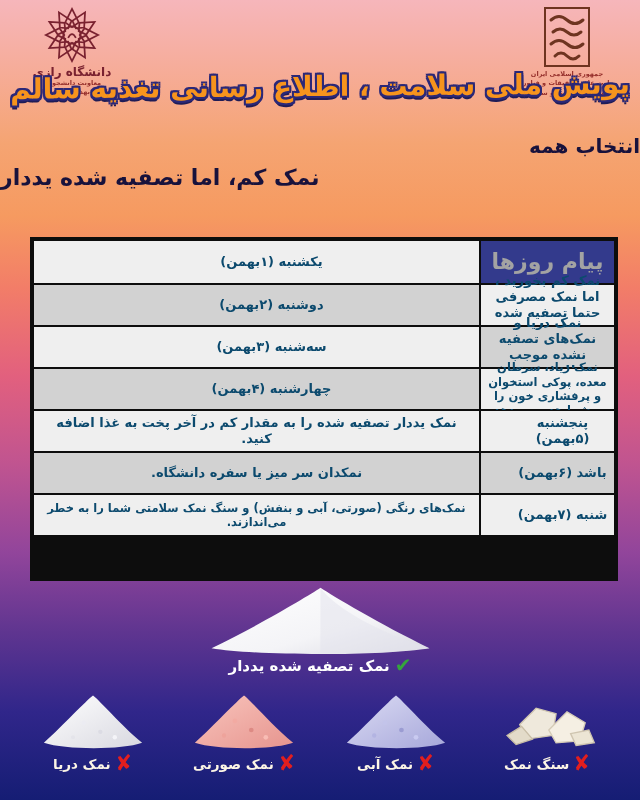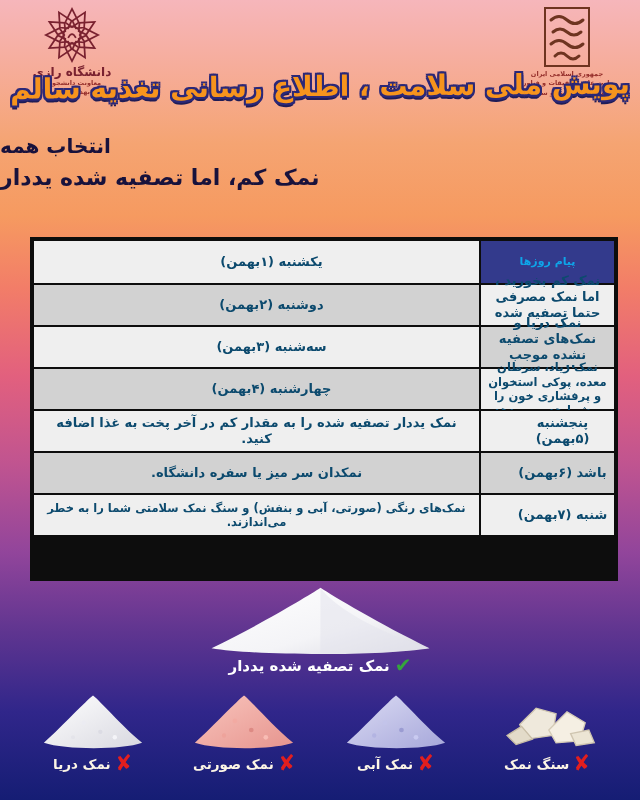--- a/index.html
+++ b/index.html
@@ -29,42 +29,42 @@
     font-size:28px; font-weight:bold; color:#f7941d; letter-spacing:0;
     transform:rotate(-0.5deg);
     text-shadow:
       -2px -2px 0 #2b2878, 2px -2px 0 #2b2878,
       -2px  2px 0 #2b2878, 2px  2px 0 #2b2878,
       -2px  0   0 #2b2878, 2px  0   0 #2b2878,
        0   -2px 0 #2b2878, 0    2px 0 #2b2878,
        0    4px 0 #1f1c56;
   }
   .sub1 {
-    position:absolute; top:134px; left:0; width:100%; text-align:left; direction:rtl;
+    position:absolute; top:134px; left:0; width:100%; text-align:right; direction:rtl;
     font-size:20px; font-weight:bold; color:#18123c;
   }
   .sub2 {
     position:absolute; top:165px; left:0; width:100%; text-align:left; direction:rtl;
     font-size:22px; font-weight:bold; color:#18123c;
   }
 
   
   .table {
     position:absolute; top:237px; left:30px; width:588px;
     display:grid; direction:rtl;
     grid-template-columns:135px 1fr;
     grid-template-rows:44px repeat(7, 42px);
     border:3px solid #0d0d0d; background:#0d0d0d;
   }
   .cell {
     display:flex; align-items:center; justify-content:center;
     border:1.5px solid #0d0d0d; padding:1px 6px;
     color:#0c4a6e; font-weight:bold; text-align:center; line-height:1.25;
   }
-  .th { background:#333a8c; color:#0ea5e9; font-size:11px; }
+  .th { background:#333a8c; color:#a3a3a3; font-size:22px; }
   .day  { font-size:13px;padding-left:36px; }
   .msg  { font-size:13px; }
   .msg.long { font-size:11.5px; }
   .row-odd  { background:#efefef; }
   .row-even { background:#d2d2d2; }
 
   
   .good-salt { position:absolute; top:582px; left:0; width:100%; text-align:center; }
   .good-salt svg { display:block; margin:0 auto; }
   .good-label {

